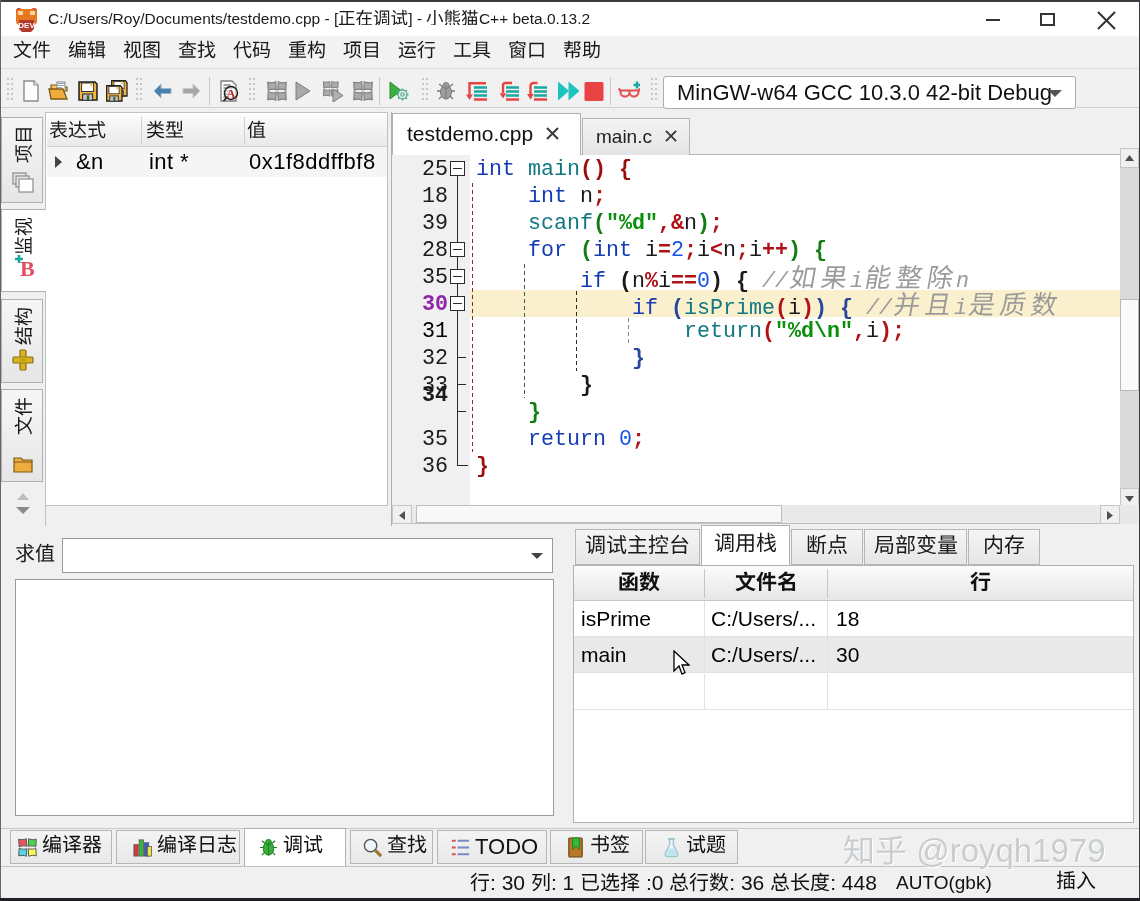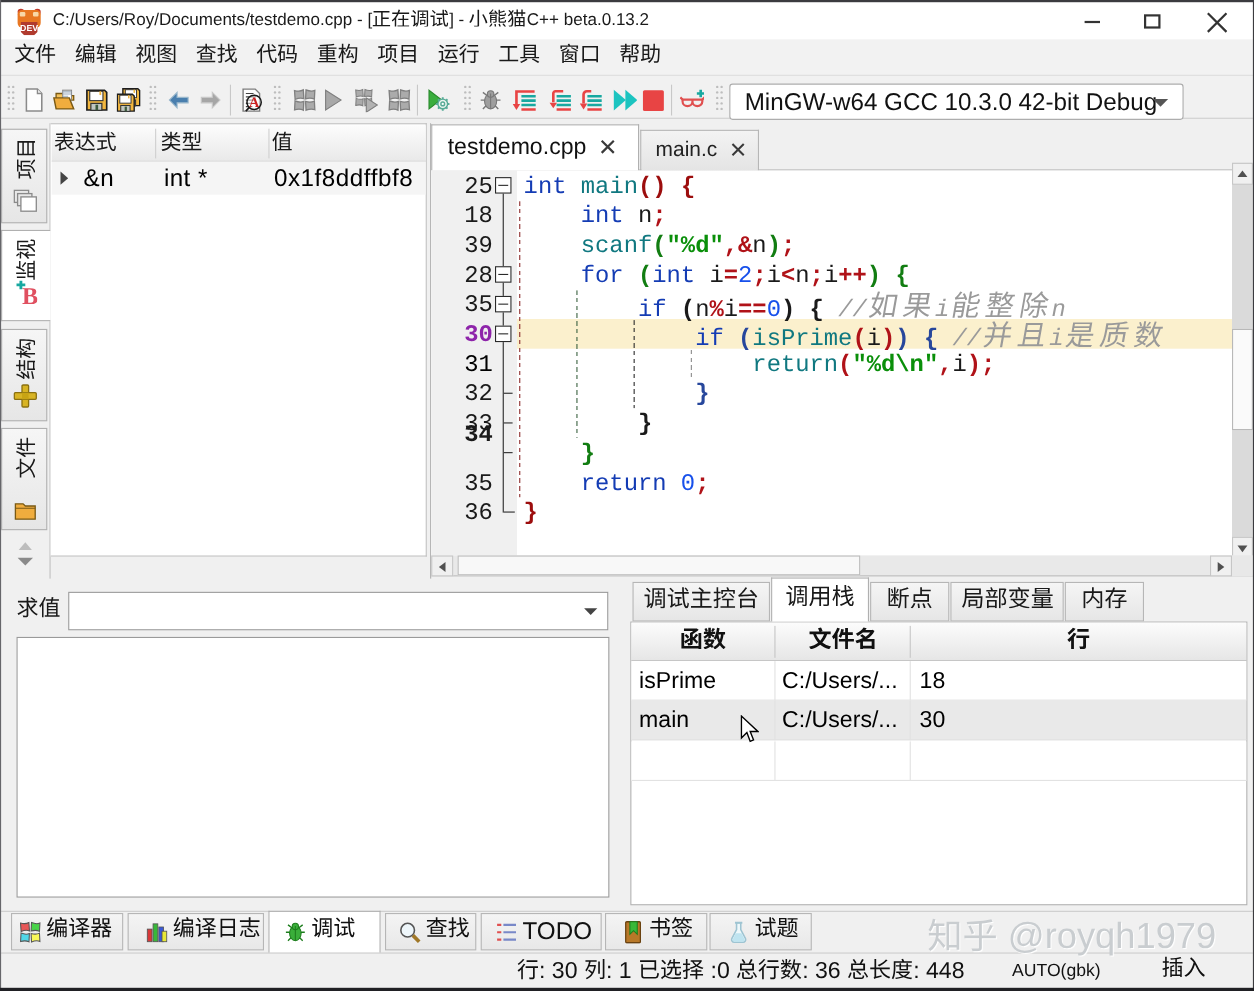--- a/index.html
+++ b/index.html
@@ -721,18 +721,18 @@
         <path transform="translate(1000 0)" d="M435 780V708H927V780ZM267 841C216 768 119 679 35 622C48 608 69 579 79 562C169 626 272 724 339 811ZM391 504V432H728V17C728 1 721 -4 702 -5C684 -6 616 -6 545 -3C556 -25 567 -56 570 -77C668 -77 725 -77 759 -66C792 -53 804 -30 804 16V432H955V504ZM307 626C238 512 128 396 25 322C40 307 67 274 78 259C115 289 154 325 192 364V-83H266V446C308 496 346 548 378 600Z"></path>
         <path transform="translate(2000 0)" d="M443 821C425 782 393 723 368 688L417 664C443 697 477 747 506 793ZM88 793C114 751 141 696 150 661L207 686C198 722 171 776 143 815ZM410 260C387 208 355 164 317 126C279 145 240 164 203 180C217 204 233 231 247 260ZM110 153C159 134 214 109 264 83C200 37 123 5 41 -14C54 -28 70 -54 77 -72C169 -47 254 -8 326 50C359 30 389 11 412 -6L460 43C437 59 408 77 375 95C428 152 470 222 495 309L454 326L442 323H278L300 375L233 387C226 367 216 345 206 323H70V260H175C154 220 131 183 110 153ZM257 841V654H50V592H234C186 527 109 465 39 435C54 421 71 395 80 378C141 411 207 467 257 526V404H327V540C375 505 436 458 461 435L503 489C479 506 391 562 342 592H531V654H327V841ZM629 832C604 656 559 488 481 383C497 373 526 349 538 337C564 374 586 418 606 467C628 369 657 278 694 199C638 104 560 31 451 -22C465 -37 486 -67 493 -83C595 -28 672 41 731 129C781 44 843 -24 921 -71C933 -52 955 -26 972 -12C888 33 822 106 771 198C824 301 858 426 880 576H948V646H663C677 702 689 761 698 821ZM809 576C793 461 769 361 733 276C695 366 667 468 648 576Z"></path>
       </g>
     </svg>: 36 <svg width="60.0" height="19.2" viewBox="0 -880 3000 960" style="vertical-align:-1.6px;" fill="#111">
       <g transform="scale(1,-1)">
         <path d="M759 214C816 145 875 52 897 -10L958 28C936 91 875 180 816 247ZM412 269C478 224 554 153 591 104L647 152C609 199 532 267 465 311ZM281 241V34C281 -47 312 -69 431 -69C455 -69 630 -69 656 -69C748 -69 773 -41 784 74C762 78 730 90 713 101C707 13 700 -1 650 -1C611 -1 464 -1 435 -1C371 -1 360 5 360 35V241ZM137 225C119 148 84 60 43 9L112 -24C157 36 190 130 208 212ZM265 567H737V391H265ZM186 638V319H820V638H657C692 689 729 751 761 808L684 839C658 779 614 696 575 638H370L429 668C411 715 365 784 321 836L257 806C299 755 341 685 358 638Z"></path>
         <path transform="translate(1000 0)" d="M769 818C682 714 536 619 395 561C414 547 444 517 458 500C593 567 745 671 844 786ZM56 449V374H248V55C248 15 225 0 207 -7C219 -23 233 -56 238 -74C262 -59 300 -47 574 27C570 43 567 75 567 97L326 38V374H483C564 167 706 19 914 -51C925 -28 949 3 967 20C775 75 635 202 561 374H944V449H326V835H248V449Z"></path>
         <path transform="translate(2000 0)" d="M386 644V557H225V495H386V329H775V495H937V557H775V644H701V557H458V644ZM701 495V389H458V495ZM757 203C713 151 651 110 579 78C508 111 450 153 408 203ZM239 265V203H369L335 189C376 133 431 86 497 47C403 17 298 -1 192 -10C203 -27 217 -56 222 -74C347 -60 469 -35 576 7C675 -37 792 -65 918 -80C927 -61 946 -31 962 -15C852 -5 749 15 660 46C748 93 821 157 867 243L820 268L807 265ZM473 827C487 801 502 769 513 741H126V468C126 319 119 105 37 -46C56 -52 89 -68 104 -80C188 78 201 309 201 469V670H948V741H598C586 773 566 813 548 845Z"></path>
       </g>
     </svg>: 448</div>
-<div style="position:absolute;left:920px;top:867px;height:31px;line-height:31px;font-size:16px;color:#111">AUTO(gbk)</div>
+<div style="position:absolute;left:896px;top:867px;height:31px;line-height:31px;font-size:19px;color:#111">AUTO(gbk)</div>
 <div style="position:absolute;left:1056px;top:867px;height:31px;line-height:31px"><svg width="40.0" height="19.2" viewBox="0 -880 2000 960" style="vertical-align:-1.6px;" fill="#111">
       <g transform="scale(1,-1)">
         <path d="M732 243V179H847V38H693V536H950V604H693V731C770 742 843 755 899 773L860 833C753 799 558 778 401 769C409 753 418 726 421 709C485 711 555 716 624 723V604H367V536H624V38H461V178H581V242H461V365C503 376 547 390 584 405L547 467C508 446 446 424 395 409V-79H461V-30H847V-81H916V433H731V368H847V243ZM160 840V638H54V568H160V341L37 308L55 235L160 267V8C160 -4 157 -7 146 -7C136 -7 106 -8 72 -7C82 -27 91 -58 94 -76C146 -76 180 -74 203 -62C225 -51 233 -30 233 8V289L342 323L334 391L233 362V568H329V638H233V840Z"></path>
         <path transform="translate(1000 0)" d="M295 755C361 709 412 653 456 591C391 306 266 103 41 -13C61 -27 96 -58 110 -73C313 45 441 229 517 491C627 289 698 58 927 -70C931 -46 951 -6 964 15C631 214 661 590 341 819Z"></path>
       </g>
     </svg></div>
 </body></html>

